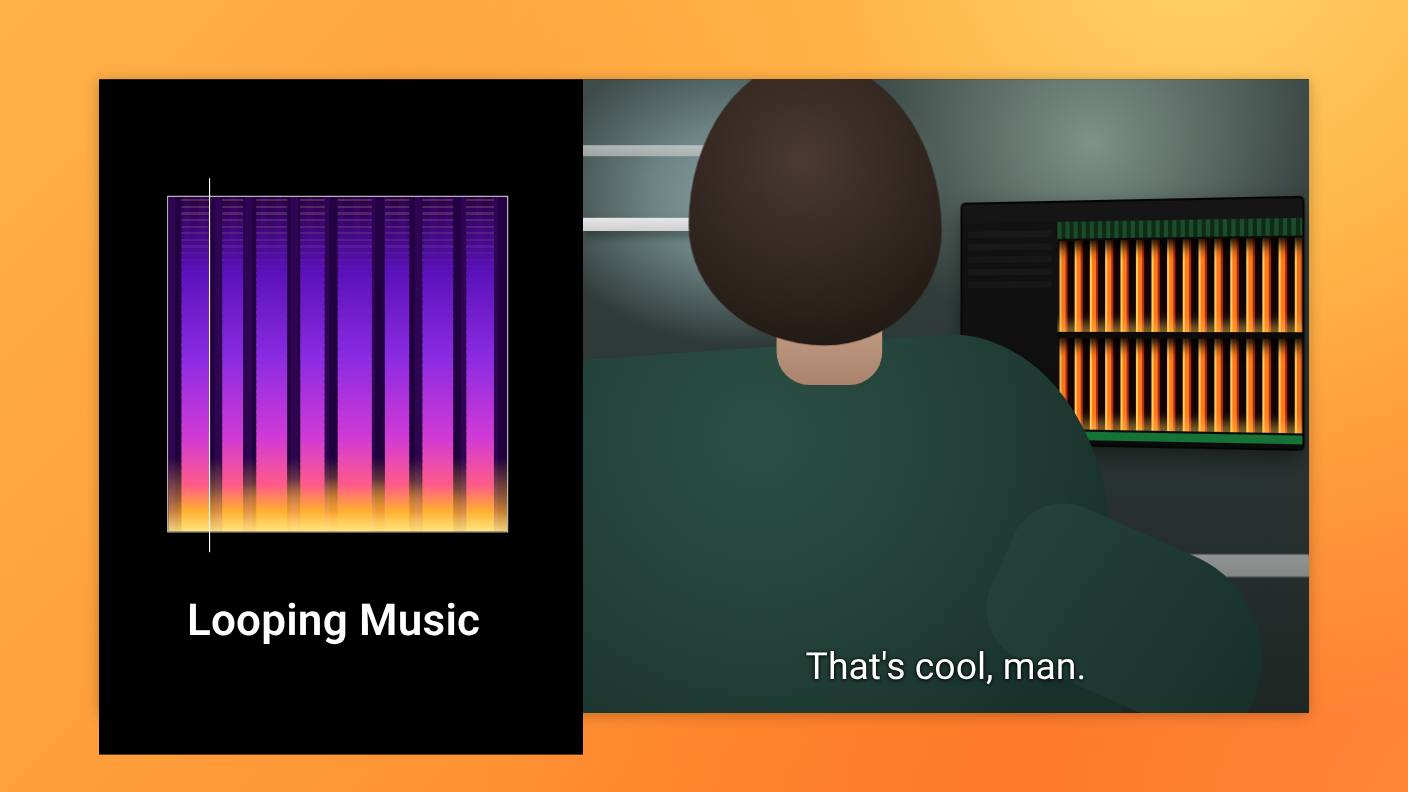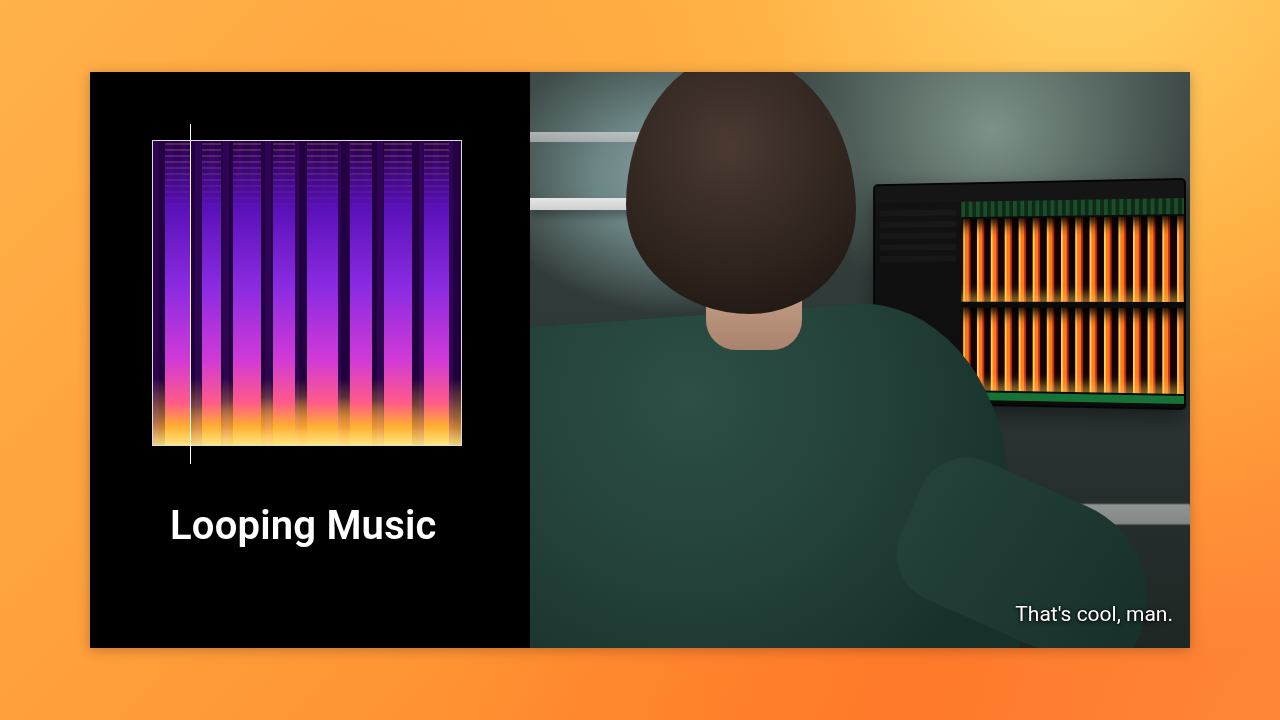--- a/index.html
+++ b/index.html
@@ -26,20 +26,21 @@
     height: 576px;
     background: #000;
     box-shadow: 0 2px 12px rgba(0,0,0,0.25);
     display: flex;
   }
   .left-panel {
     width: 440px;
     height: 100%;
     background: #000;
     position: relative;
+    margin-top: 38px;
   }
   .spectro-box {
     position: absolute;
     left: 62px;
     top: 68px;
     width: 310px;
     height: 306px;
     border: 1px solid #ddd;
     box-sizing: border-box;
   }
@@ -198,25 +199,25 @@
   .chair {
     position: absolute;
     left: -10px; bottom: -10px;
     width: 230px; height: 180px;
     background: radial-gradient(circle at 40% 30%, #3a3a3a, #1a1a1a);
     border-radius: 90px 90px 20px 20px;
     opacity: 0.85;
   }
   .caption {
     position: absolute;
-    left: 0; right: 17px;
+    left: 0; right: 0;
     bottom: 22px;
-    text-align: right;
+    text-align: center;
     color: #fff;
-    font-size: 21px;
+    font-size: 34px;
     font-weight: 400;
     text-shadow: 0 1px 4px rgba(0,0,0,0.9), 0 0 2px #000;
   }
   .desk {
     position:absolute; right:0; bottom:110px; width:300px; height:34px;
     background: linear-gradient(#e8e8e8,#cfcfcf);
     transform: perspective(600px) rotateX(55deg);
     transform-origin: top;
     opacity:0.55;
     filter: blur(1px);

